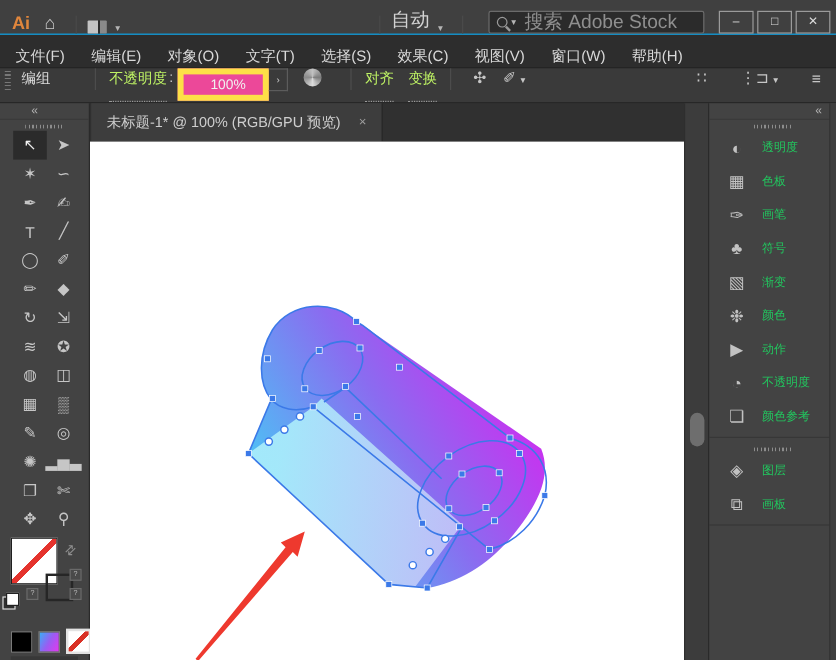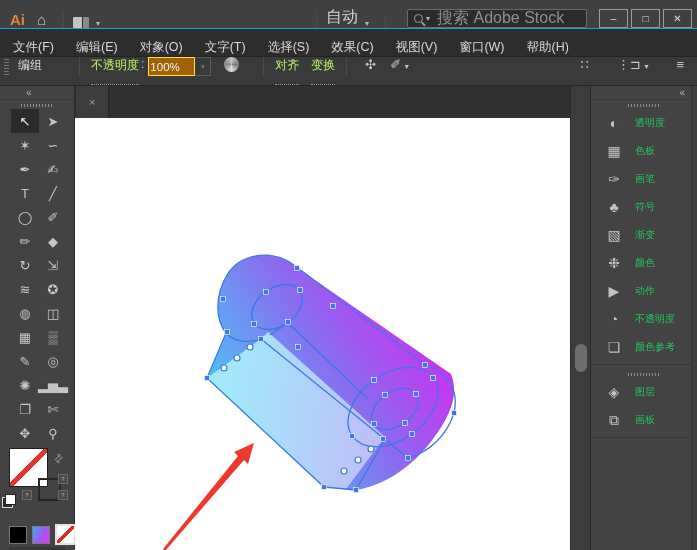--- a/index.html
+++ b/index.html
@@ -32,22 +32,22 @@
   .menu-item{font-size:12.5px;color:#d8d8d8;padding:0 11px;white-space:nowrap}
   
   .optionsbar{position:absolute;top:57px;left:0;right:0;height:28px;background:#3a3a3a;
               border-bottom:1px solid #272727;display:flex;font-size:12px}
   .grip{width:5px;height:18px;margin:0 9px 0 4px;flex:none;
         background-image:repeating-linear-gradient(0deg,#777 0 1px,transparent 1px 3px)}
   .ob-label{color:#dcdcdc;margin-right:26px;white-space:nowrap}
   .ob-link{color:#bef264;border-bottom:1px dotted #9a9a9a;white-space:nowrap}
   .ob-colon{margin:0 4px 0 2px;color:#c9c9c9}
   .ob-sep{width:1px;height:18px;background:#4c4c4c;margin:0 11px;flex:none}
-  .op-input{width:44px;height:17px;background:#a16207;border:1px solid #fde047;color:#f0f0f0;
-            display:flex;align-items:center;padding-left:1px;font-size:11.5px}
+  .op-input{width:44px;height:17px;background:#ec4899;border:5px solid #fde047;color:#f0f0f0;
+            display:flex;align-items:center;padding-left:22px;font-size:11.5px}
   .op-drop{width:15px;height:17px;border:1px solid #5c5c5c;border-left:none;display:flex;
            align-items:center;justify-content:center;color:#c9c9c9;font-size:8px}
   .recolor{width:15px;height:15px;border-radius:50%;margin:0 13px;flex:none;
            background:conic-gradient(#c2c2c2,#7c7c7c,#dcdcdc,#8a8a8a,#c2c2c2)}
   .ob-icon{color:#c6c6c6;font-size:13px;margin:0 7px;white-space:nowrap}
   .ob-right{position:absolute;right:6px;display:flex;align-items:center;gap:14px}
   
   .toolpanel{position:absolute;top:86px;left:0;width:74px;bottom:0;background:#434343;
              border-right:1px solid #2a2a2a}
   .tp-head{height:13px;border-bottom:1px solid #3a3a3a;position:relative}
@@ -260,20 +260,21 @@
   <div class="chips">
     <span class="chip chip-black"></span>
     <span class="chip chip-grad"></span>
     <span class="chip-none"></span>
   </div>
   <div class="sliver"></div>
 </aside>
 
 <div class="tabbar">
   <div class="tab">
+    <span class="tab-title">未标题-1* @ 100% (RGB/GPU 预览)</span>
     <span class="tab-close">×</span>
   </div>
 </div>
 
 <div class="canvas">
   <svg viewBox="0 0 495 432" width="495" height="432">
     <defs>
       <linearGradient id="gBody" gradientUnits="userSpaceOnUse" x1="150" y1="345" x2="395" y2="195">
         <stop offset="0" stop-color="#3fd4f6"></stop>
         <stop offset="0.5" stop-color="#8a6cf0"></stop>

